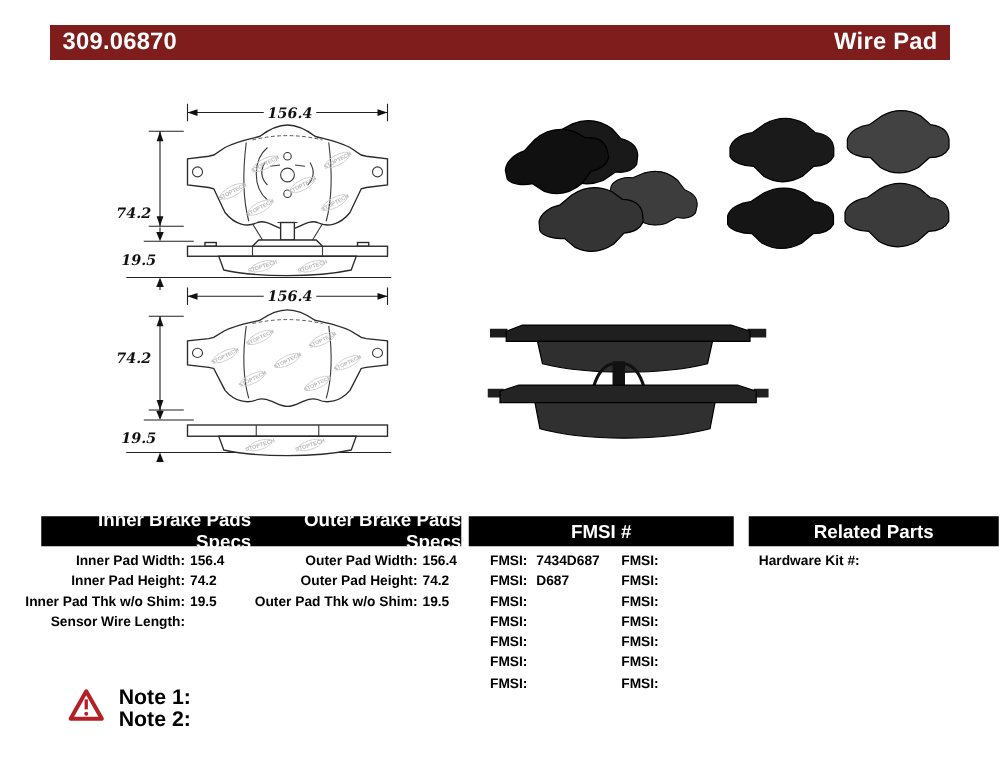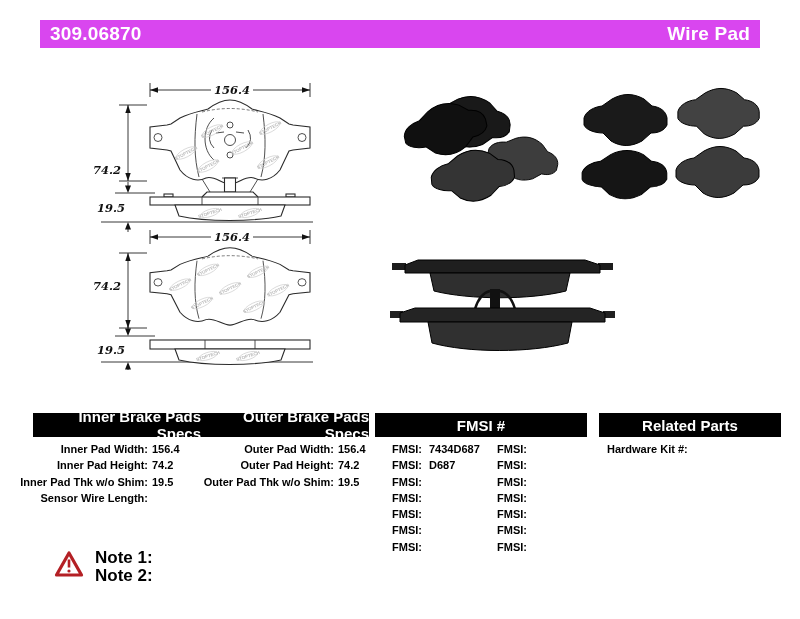--- a/index.html
+++ b/index.html
@@ -1,27 +1,27 @@
 <!DOCTYPE html>
 <html><head>
 <meta charset="utf-8">
 <style>
   html,body{margin:0;padding:0}
   body{width:800px;height:619px;background:#fff;position:relative;overflow:hidden;
        font-family:"Liberation Sans",sans-serif;color:#000}
   .abs{position:absolute}
-  #topbar{left:40px;top:20px;width:720px;height:28px;background:#d946ef;color:#fff;
+  #topbar{left:40px;top:20px;width:720px;height:28px;background:#7f1d1d;color:#fff;
           display:flex;justify-content:space-between;align-items:center;
           padding:0 10px;box-sizing:border-box;font-weight:bold;font-size:19px;letter-spacing:.2px}
   .thead{background:#000;color:#fff;height:24px;display:flex;align-items:center;
          justify-content:center;font-weight:bold;font-size:15px}
   #thead-specs{left:33px;top:413px;width:336px}
   #thead-specs span{flex:1;text-align:right}
   #thead-fmsi{left:375px;top:413px;width:212px}
-  #thead-related{left:599px;top:413px;width:182px}
+  #thead-related{left:599px;top:413px;width:200px}
   .col{font-size:11px;font-weight:bold;line-height:16.3px;white-space:nowrap}
   .col .row{display:flex}
   .lbl{display:inline-block;text-align:right}
   .val{margin-left:4px;text-align:left}
   #col-inner{left:18px;top:441px}#col-inner .lbl{width:130px}
   #col-outer{left:182px;top:441px}#col-outer .lbl{width:152px}
   #col-f1{left:392px;top:441px}#col-f1 .lbl{width:33px;text-align:left}
   #col-f2{left:497px;top:441px}#col-f2 .lbl{width:33px;text-align:left}
   #col-rel{left:607px;top:441px}#col-rel .lbl{text-align:center}
   #notes{left:95px;top:549px;font-size:17px;font-weight:bold;line-height:18px}

